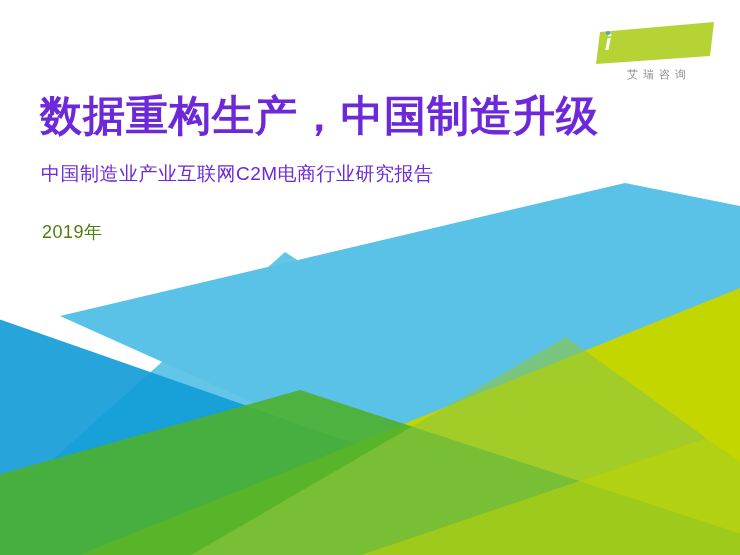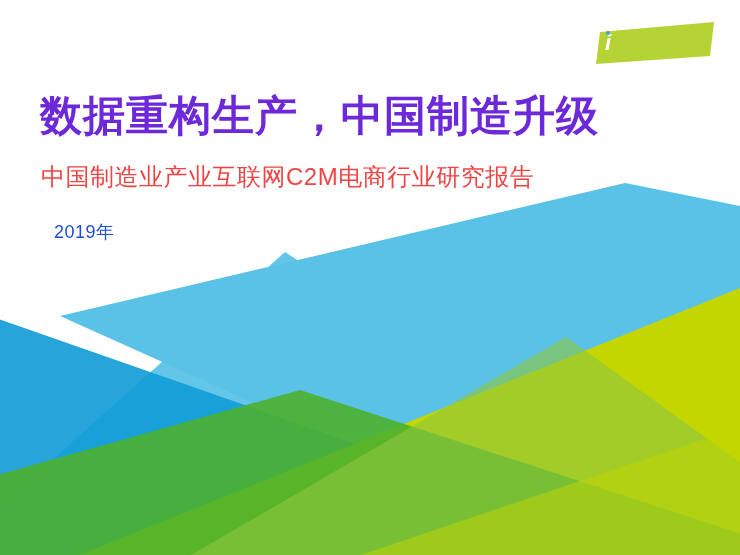--- a/index.html
+++ b/index.html
@@ -92,35 +92,34 @@
     font-weight: bold;
     color: #6d28d9;
     letter-spacing: 1px;
     white-space: nowrap;
     line-height: 1.15;
   }
   #sub-title {
     position: absolute;
     left: 41px;
     top: 163px;
-    font-size: 24px;
-    color: #ef4444;
+    font-size: 19px;
+    color: #6d28d9;
     letter-spacing: 0.5px;
     white-space: nowrap;
     line-height: 1.2;
   }
   #report-year {
     position: absolute;
     left: 42px;
     top: 222px;
     font-size: 18px;
-    color: #1d4ed8;
+    color: #4d7c0f;
     letter-spacing: 0.5px;
     line-height: 1.2;
-    margin-left: 12px;
   }
 </style>
 </head>
 <body>
 
 <div id="cover">
 
   <svg id="artwork" viewBox="0 0 740 555" preserveAspectRatio="none" aria-hidden="true">
     <defs>
       <clipPath id="pageclip">
@@ -151,20 +150,21 @@
     <div id="logo-block">
       <div id="logo-mark">
         <svg width="122" height="42" viewBox="0 0 122 42">
           <polygon points="4,10 118,0 114,34 0,42" fill="#b5d334"></polygon>
         </svg>
         <div id="logo-wordmark">
           <span>i</span>
         </div>
         <div id="logo-dot"></div>
       </div>
+      <div id="logo-cn">艾瑞咨询</div>
     </div>
 
     <div id="main-title">数据重构生产，中国制造升级</div>
     <div id="sub-title">中国制造业产业互联网C2M电商行业研究报告</div>
     <div id="report-year">2019年</div>
 
   </div>
 </div>
 
 </body></html>

